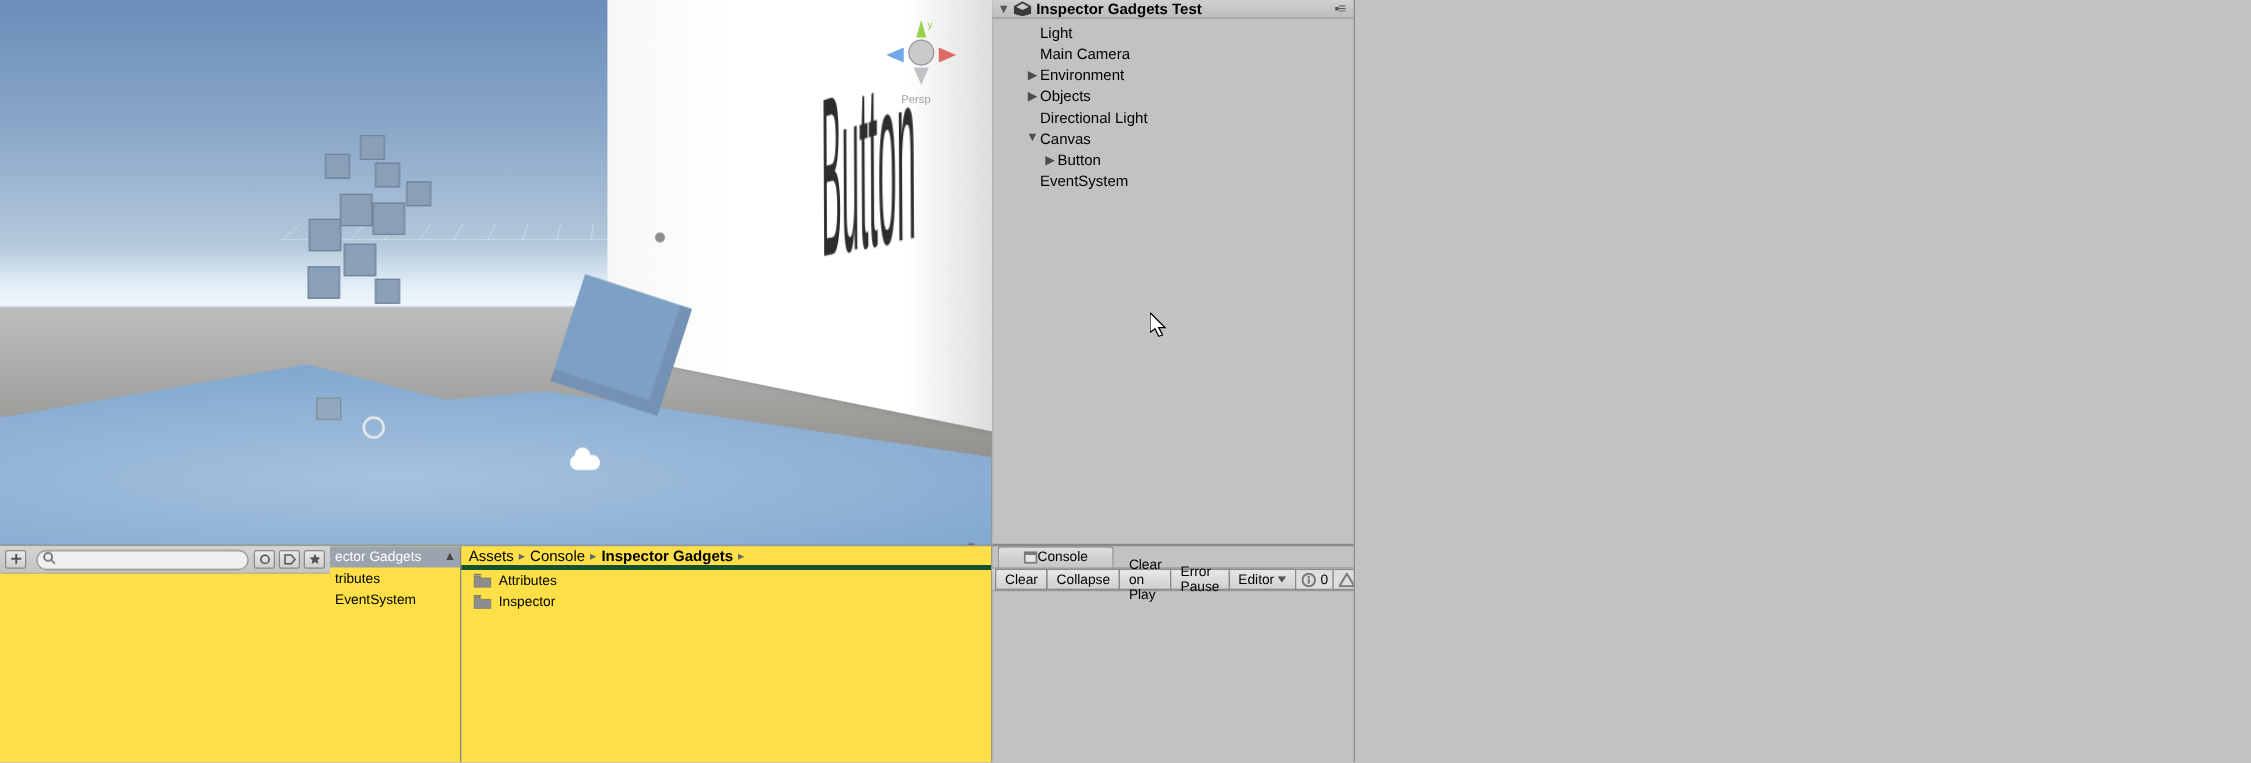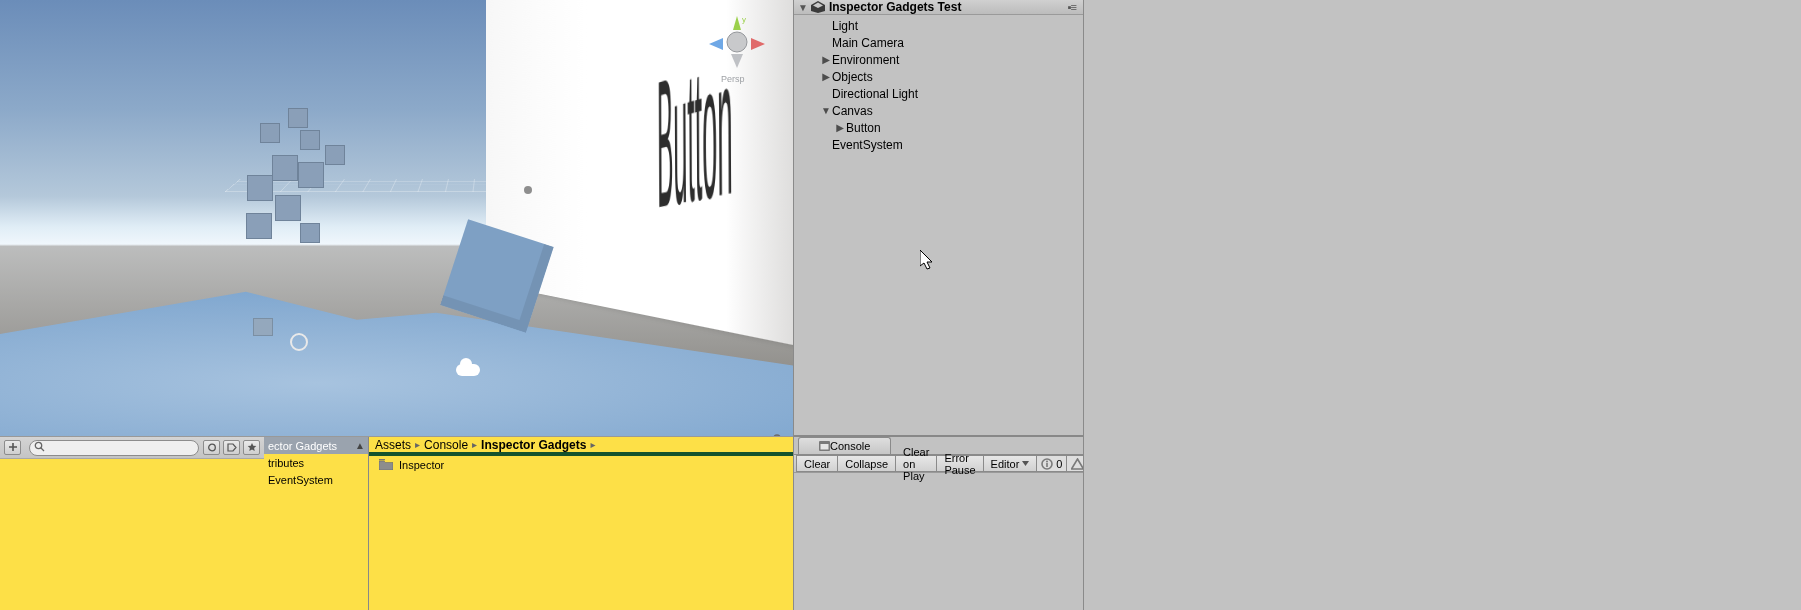--- a/index.html
+++ b/index.html
@@ -200,20 +200,26 @@
             <span>Console</span>
             <span class="sep">▸</span>
             <b>Inspector Gadgets</b>
             <span class="sep">▸</span>
           </div>
           <div class="folder-list">
             <div class="folder-row">
               <svg class="folder-svg" viewBox="0 0 14 11">
                   <path d="M0 2 h5 l1.5 1.5 H14 V11 H0 Z M0 0 h5 l1 1 H0 Z"></path>
                 </svg>
+              <span>Attributes</span>
+            </div>
+            <div class="folder-row">
+              <svg class="folder-svg" viewBox="0 0 14 11">
+                  <path d="M0 2 h5 l1.5 1.5 H14 V11 H0 Z M0 0 h5 l1 1 H0 Z"></path>
+                </svg>
               <span>Inspector</span>
             </div>
           </div>
         </div>
       </div>
     </div>
   </div>
 
   <div class="center-col">
     <div class="hierarchy">

